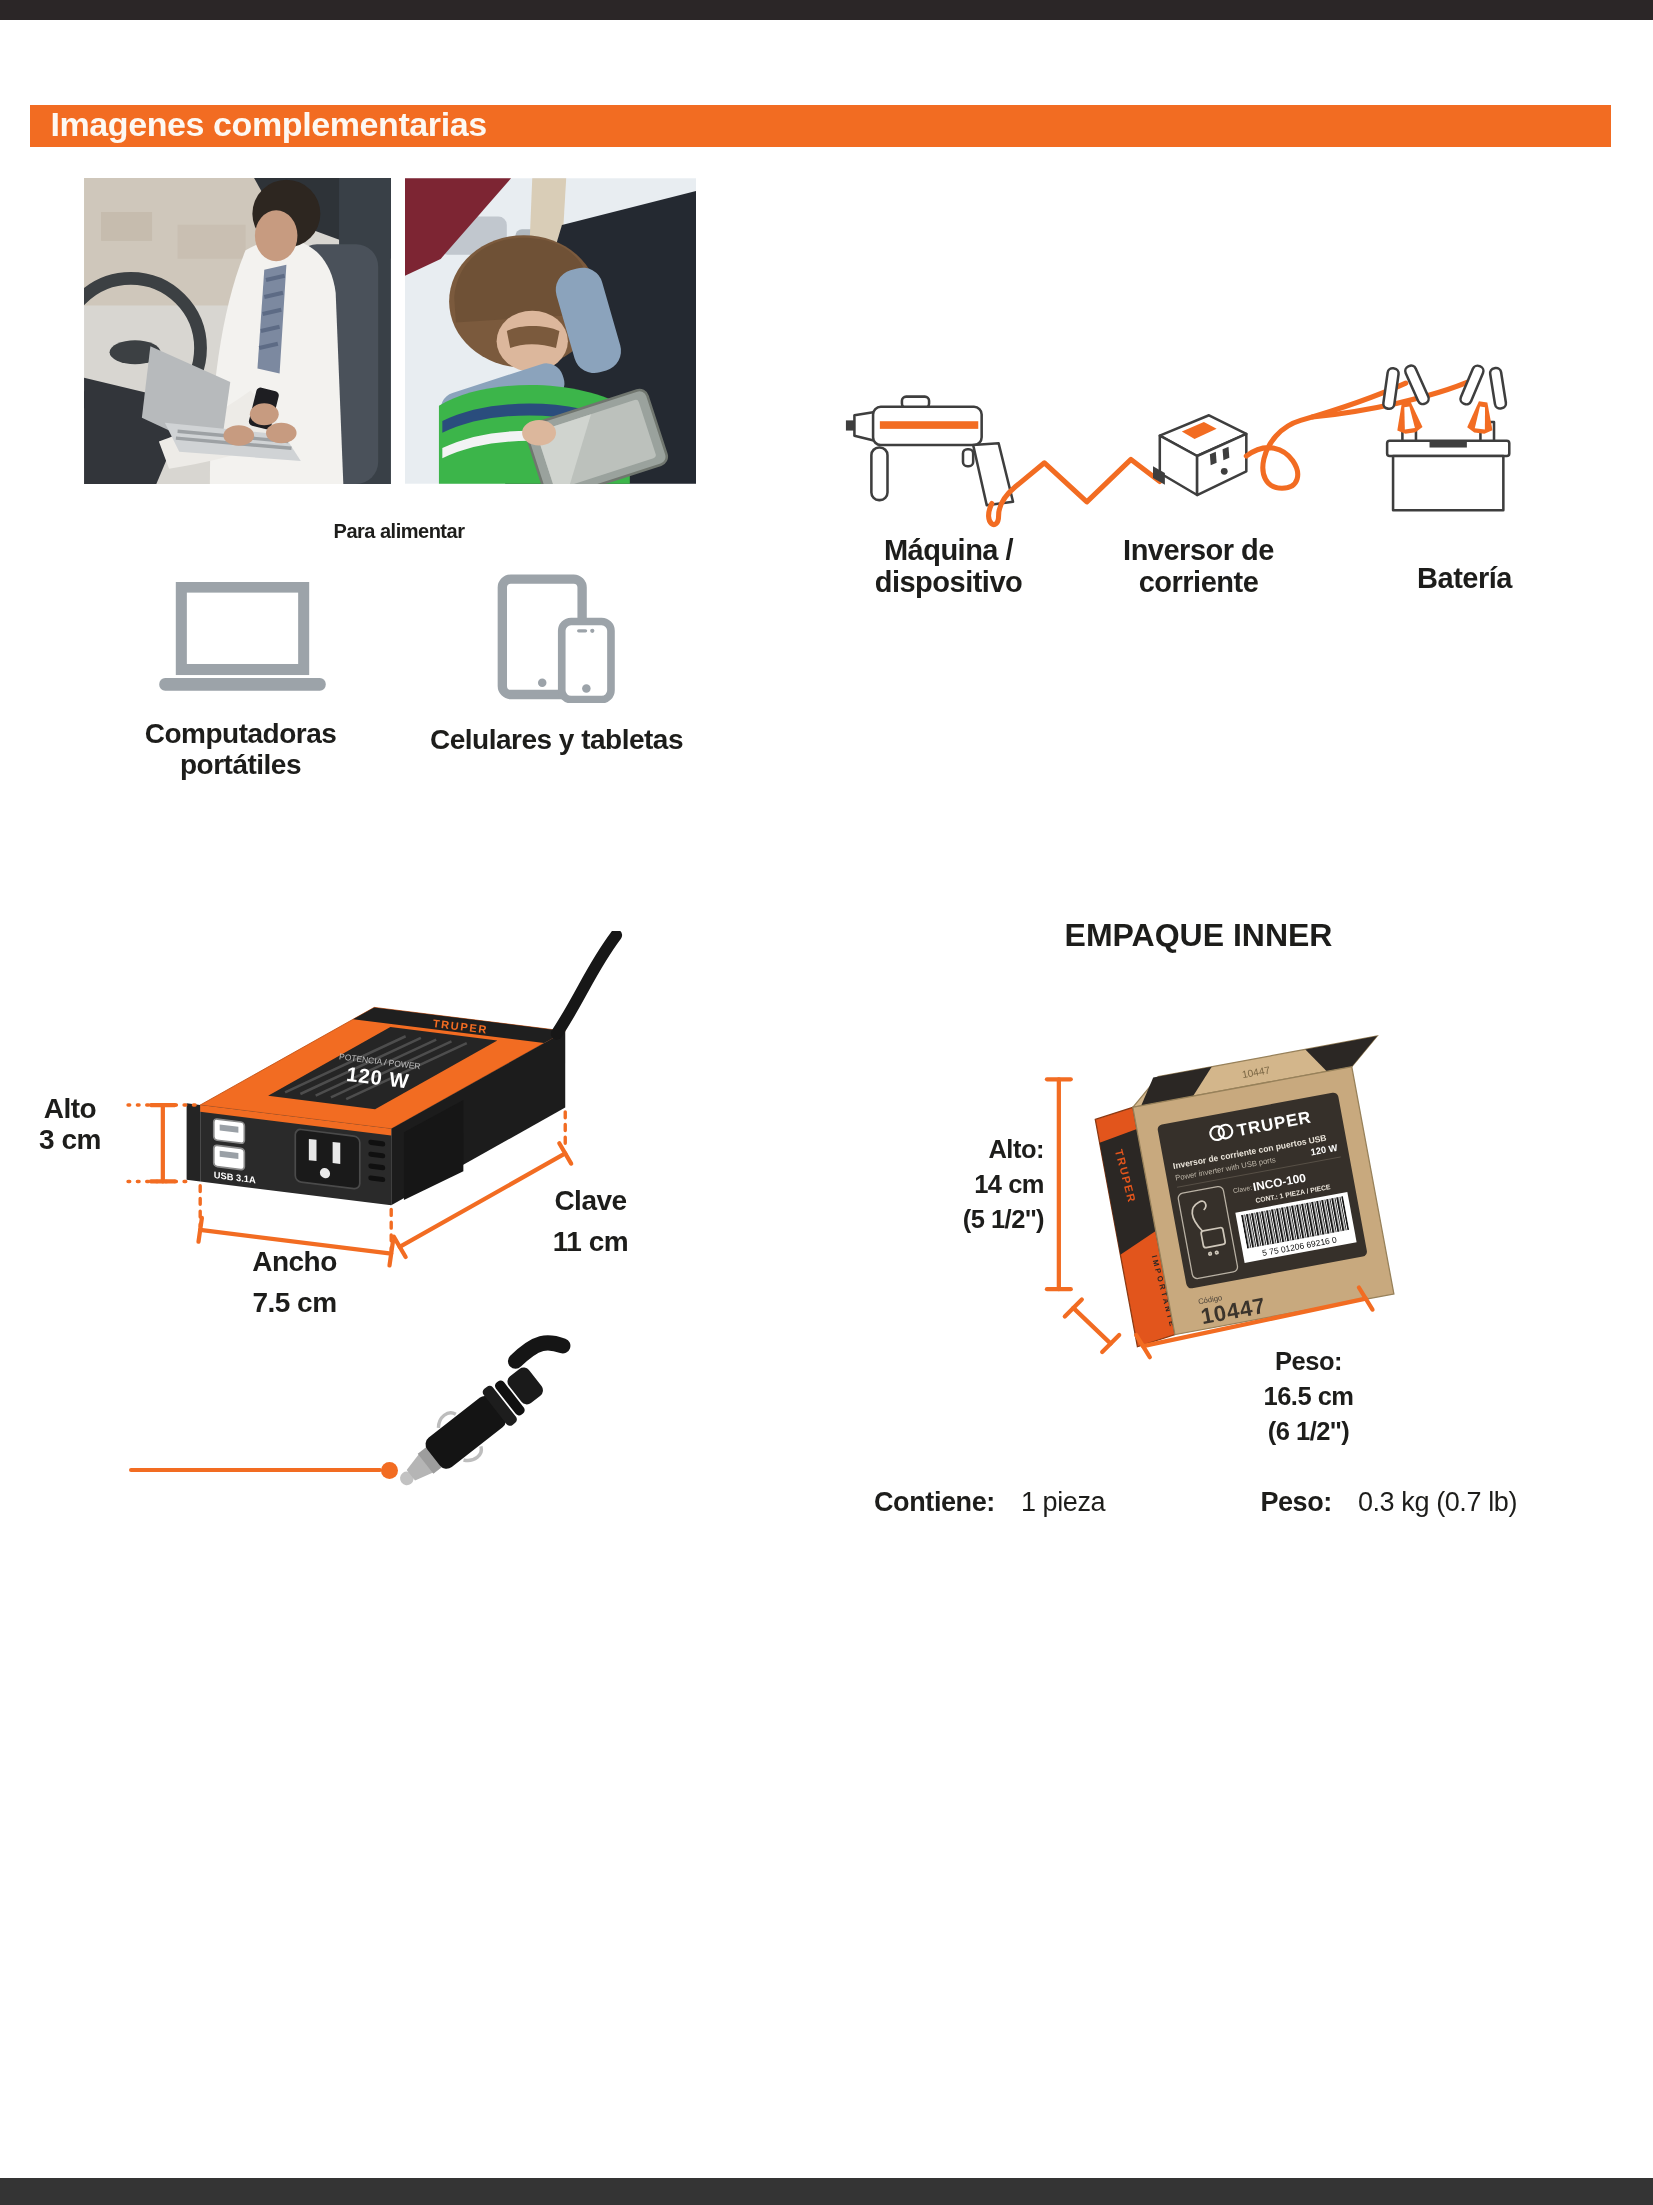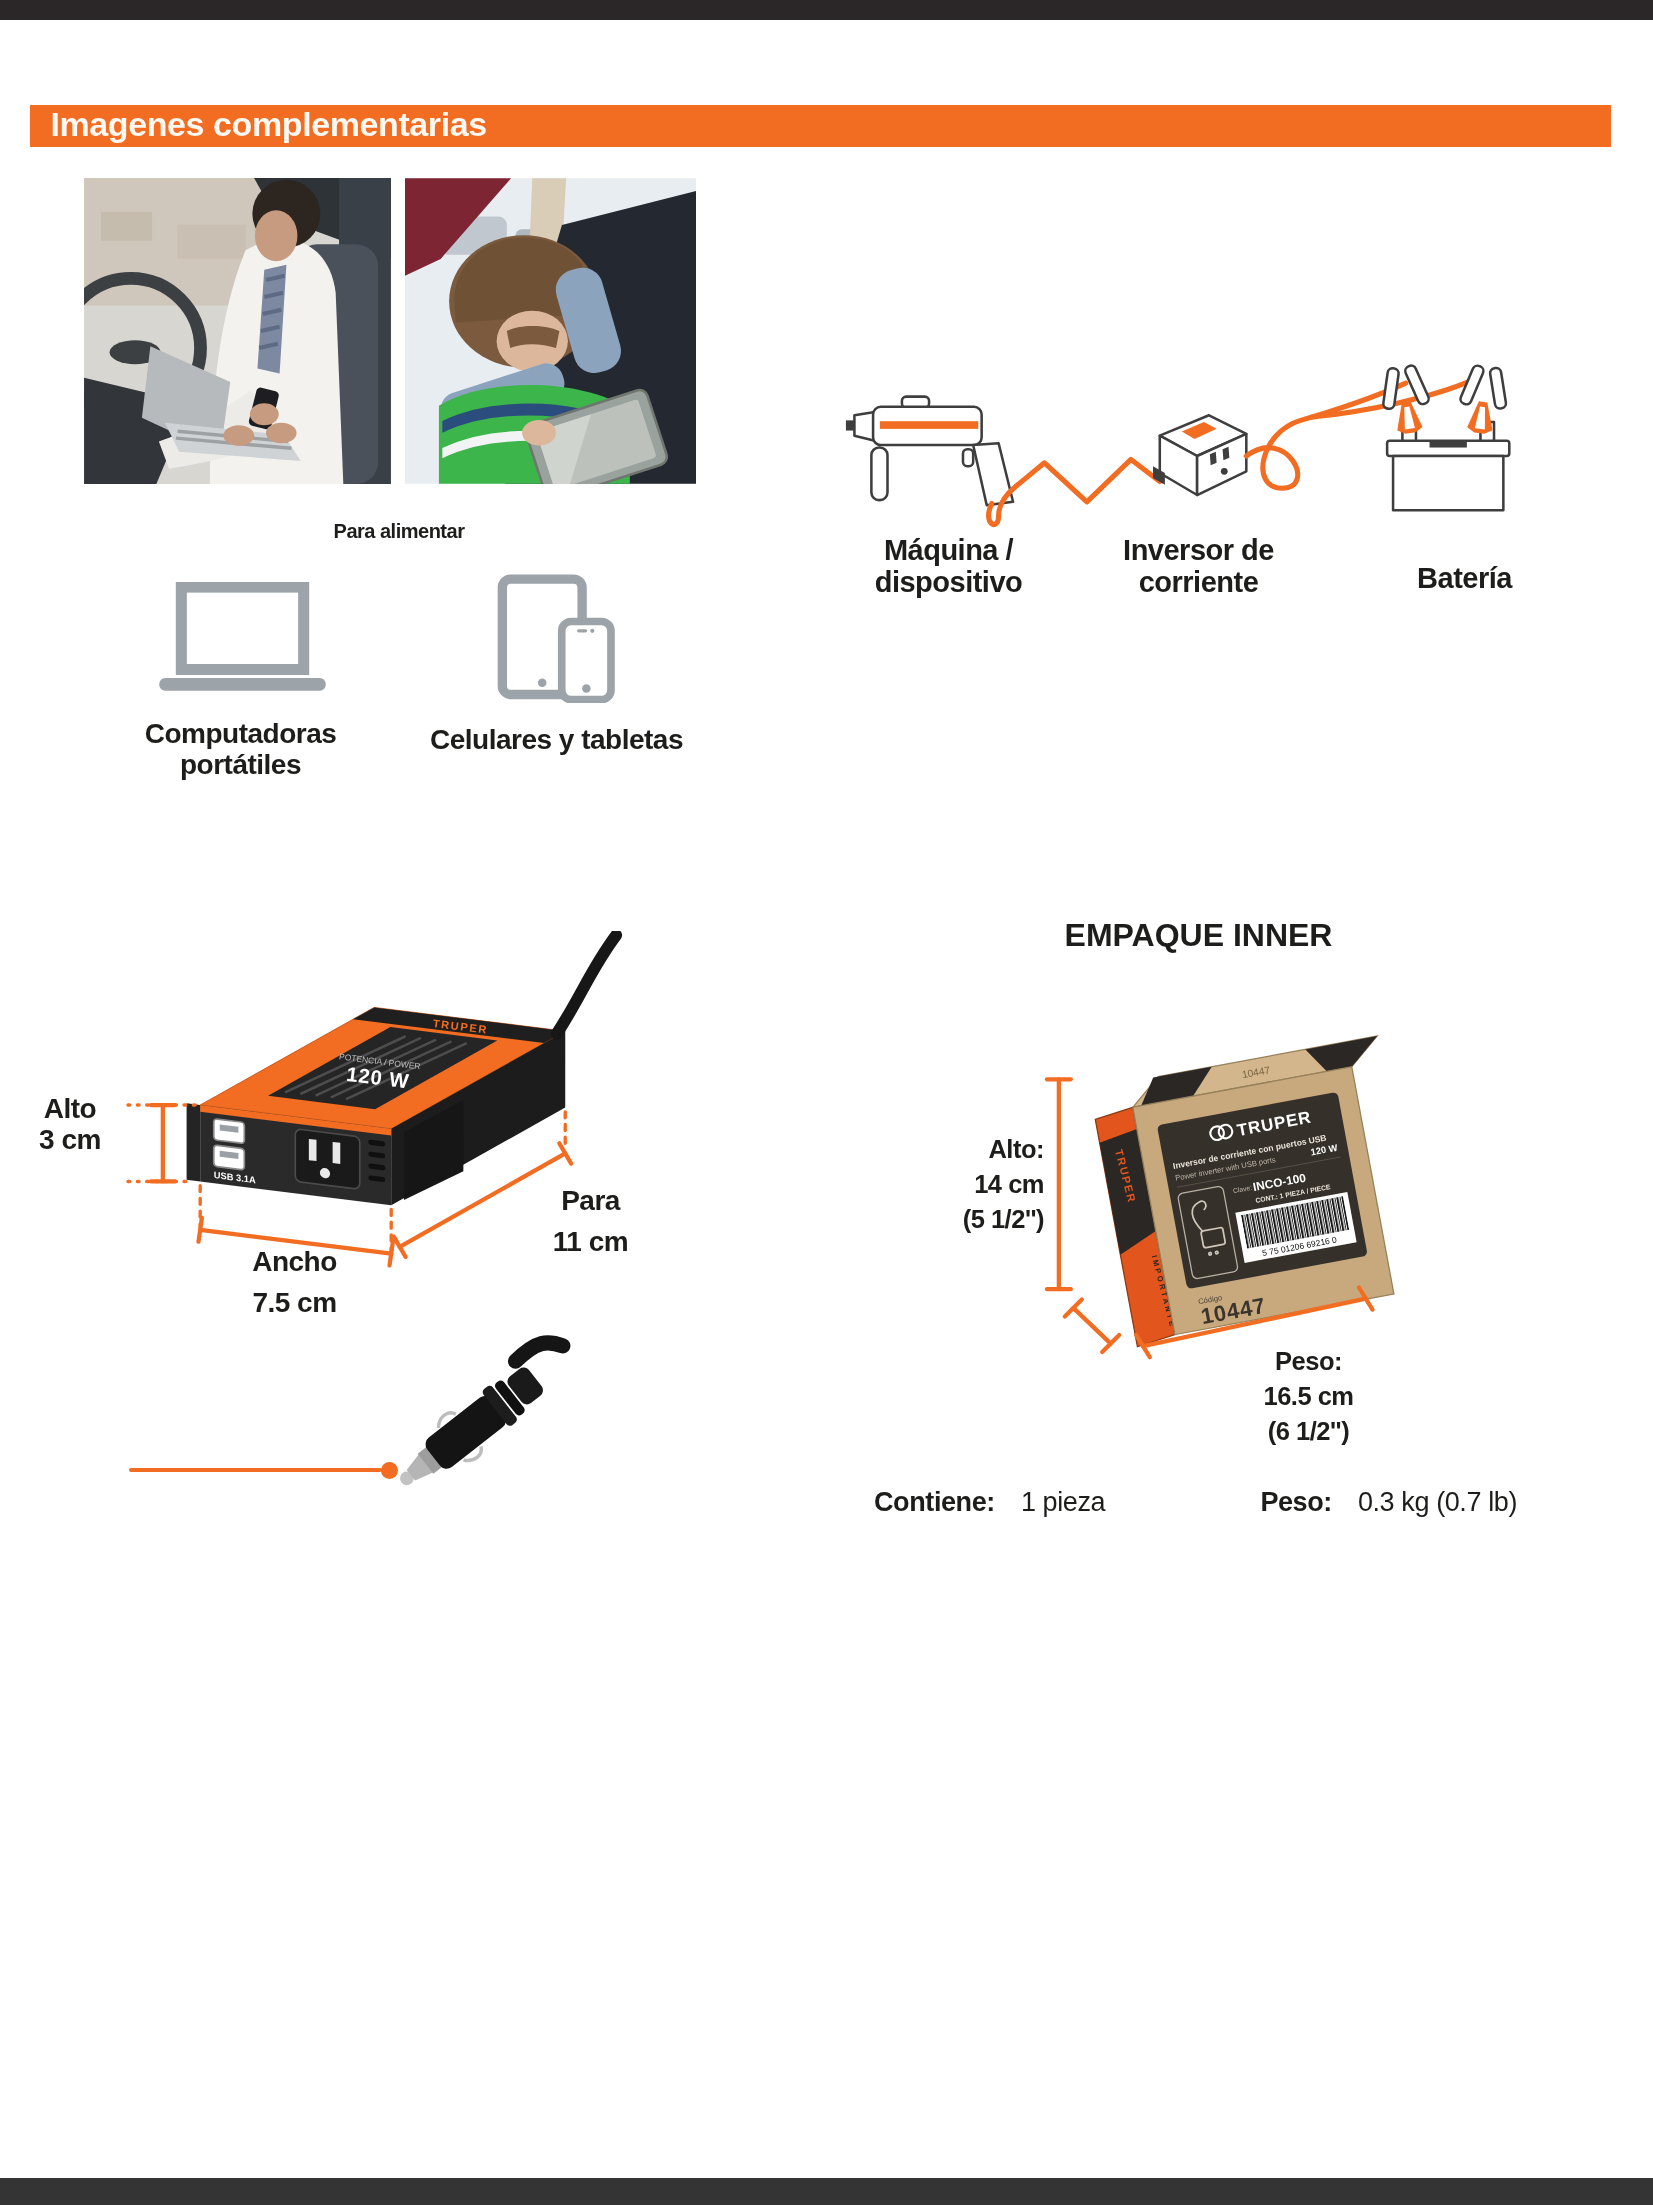--- a/index.html
+++ b/index.html
@@ -250,21 +250,21 @@
         <line class="dim" x1="577" y1="274" x2="563" y2="250"></line>
       </g>
     </svg>
   </div>
 
   <div class="abs lbl" style="left:21px;top:1093px;width:98px;font-size:28px;">
     <div>Alto</div>
     <div>3 cm</div>
   </div>
   <div class="abs lbl" style="left:527px;top:1181px;width:127px;font-size:28px;line-height:1.45;">
-    <div>Para</div>
+    <div>Clave</div>
     <div>11 cm</div>
   </div>
   <div class="abs lbl" style="left:231px;top:1242px;width:127px;font-size:28px;line-height:1.45;">
     <div>Ancho</div>
     <div>7.5 cm</div>
   </div>
 
   <div class="abs" style="left:129px;top:1468px;width:253px;height:4.2px;background:#f26c22;border-radius:2.5px;"></div>
   <div class="abs" style="left:381px;top:1462px;width:17px;height:17px;border-radius:50%;background:#f26c22;"></div>
   <div class="abs" style="left:395px;top:1334px;">

